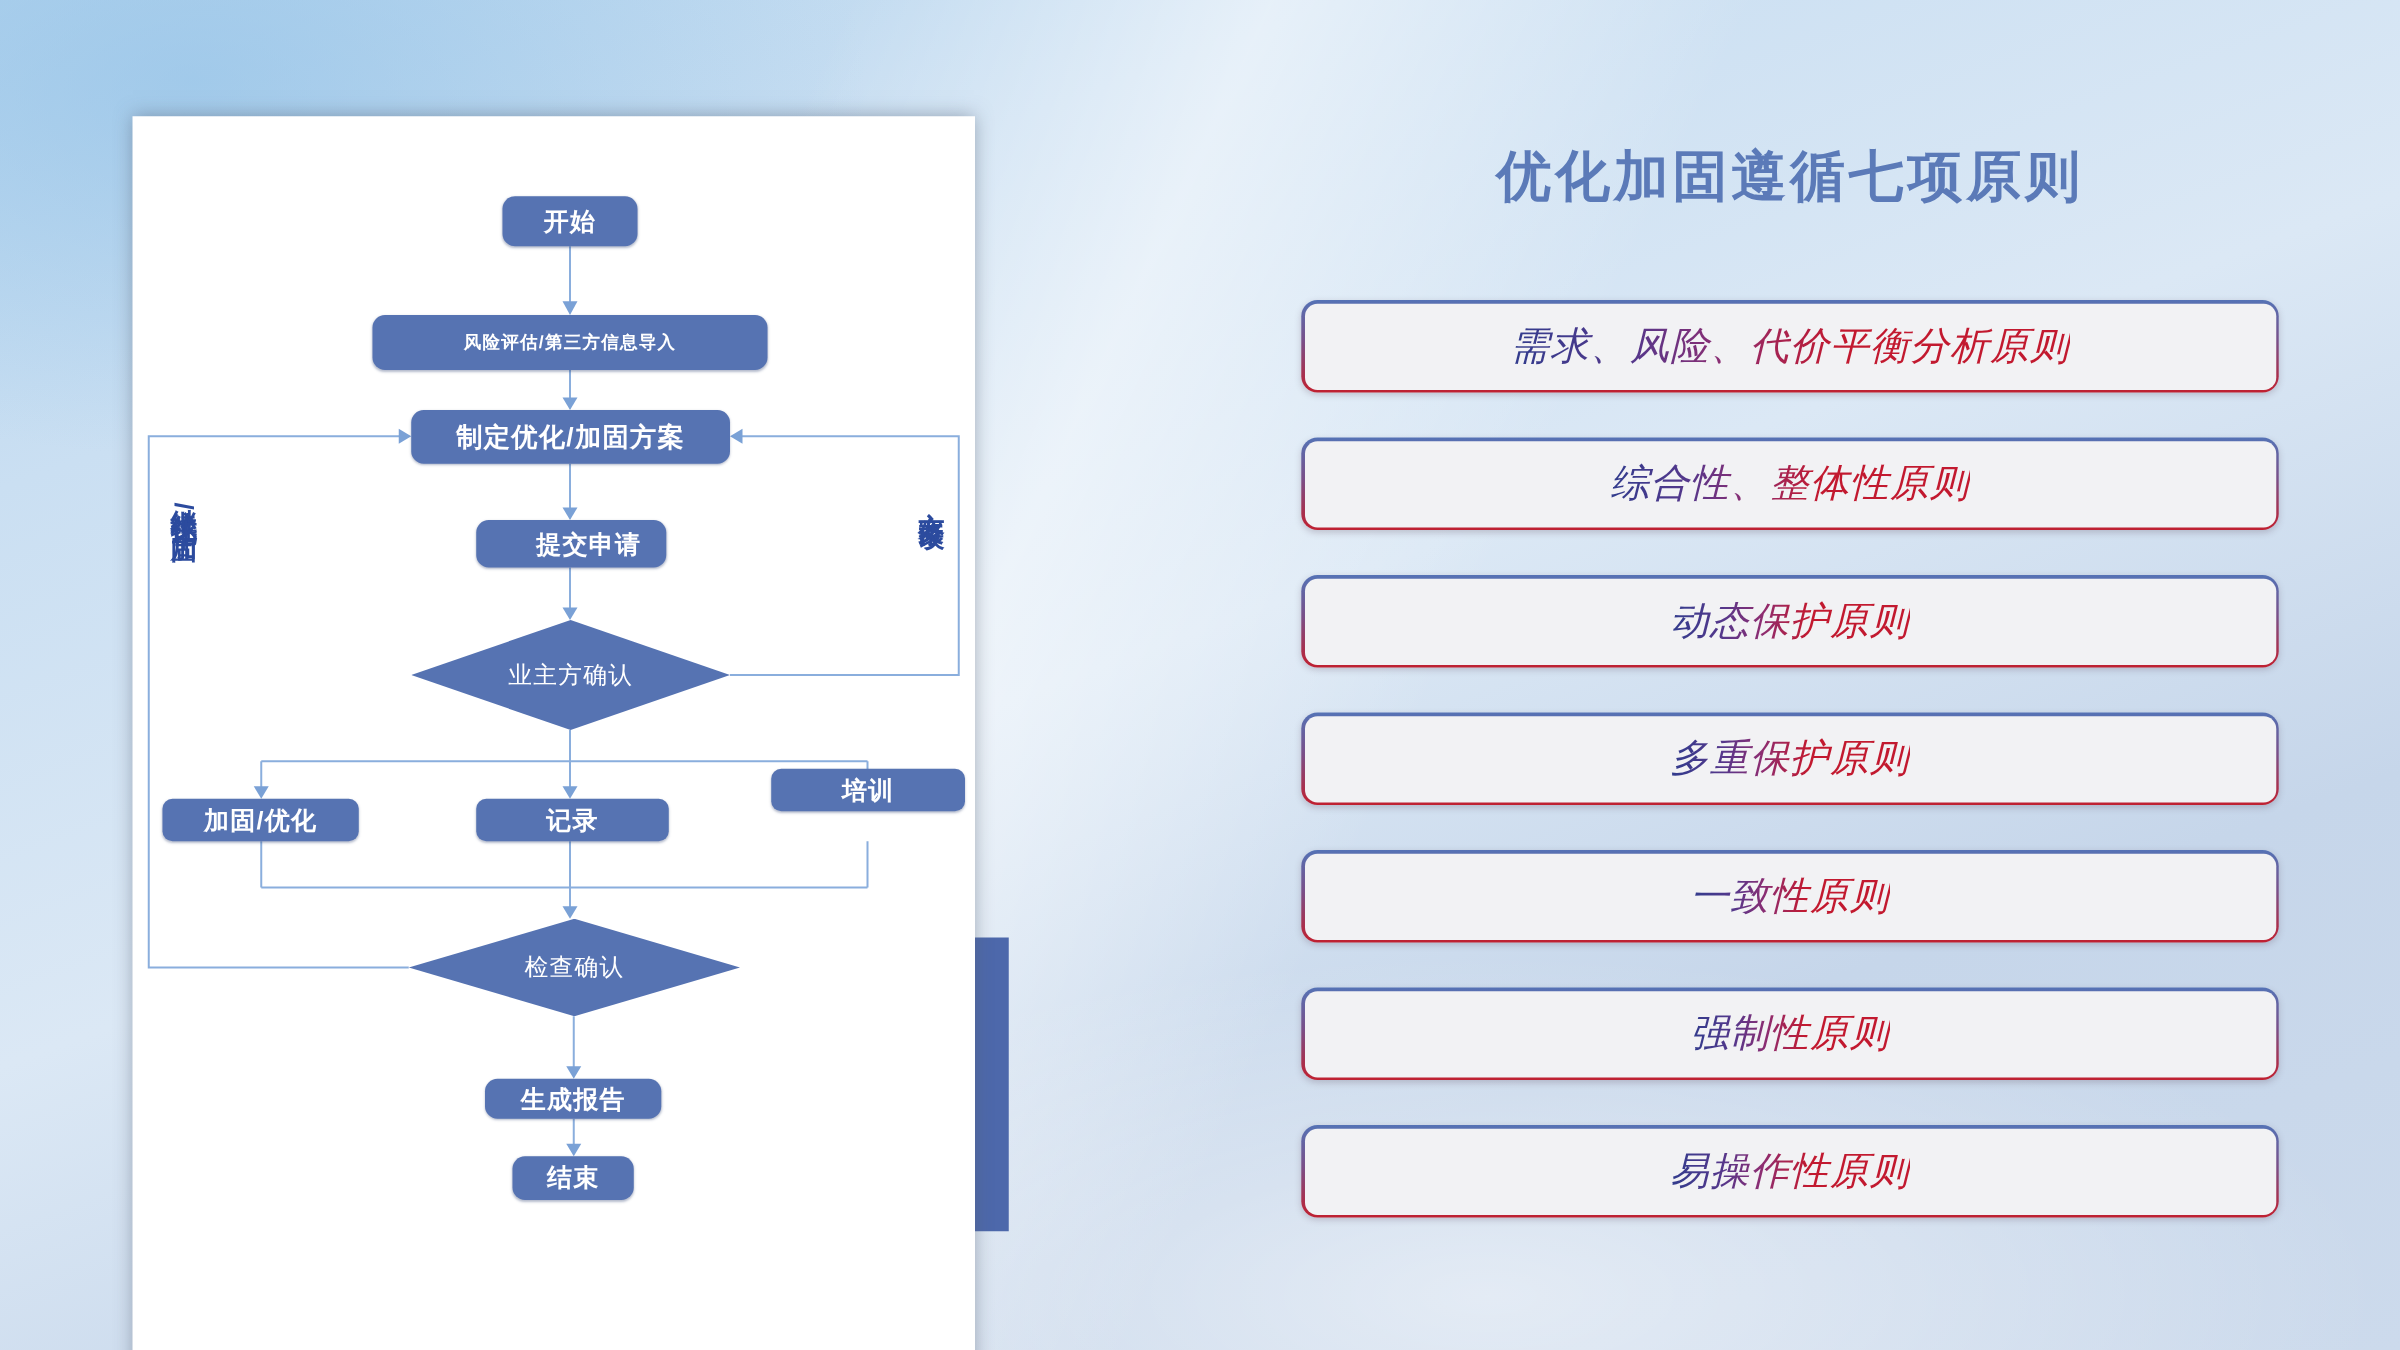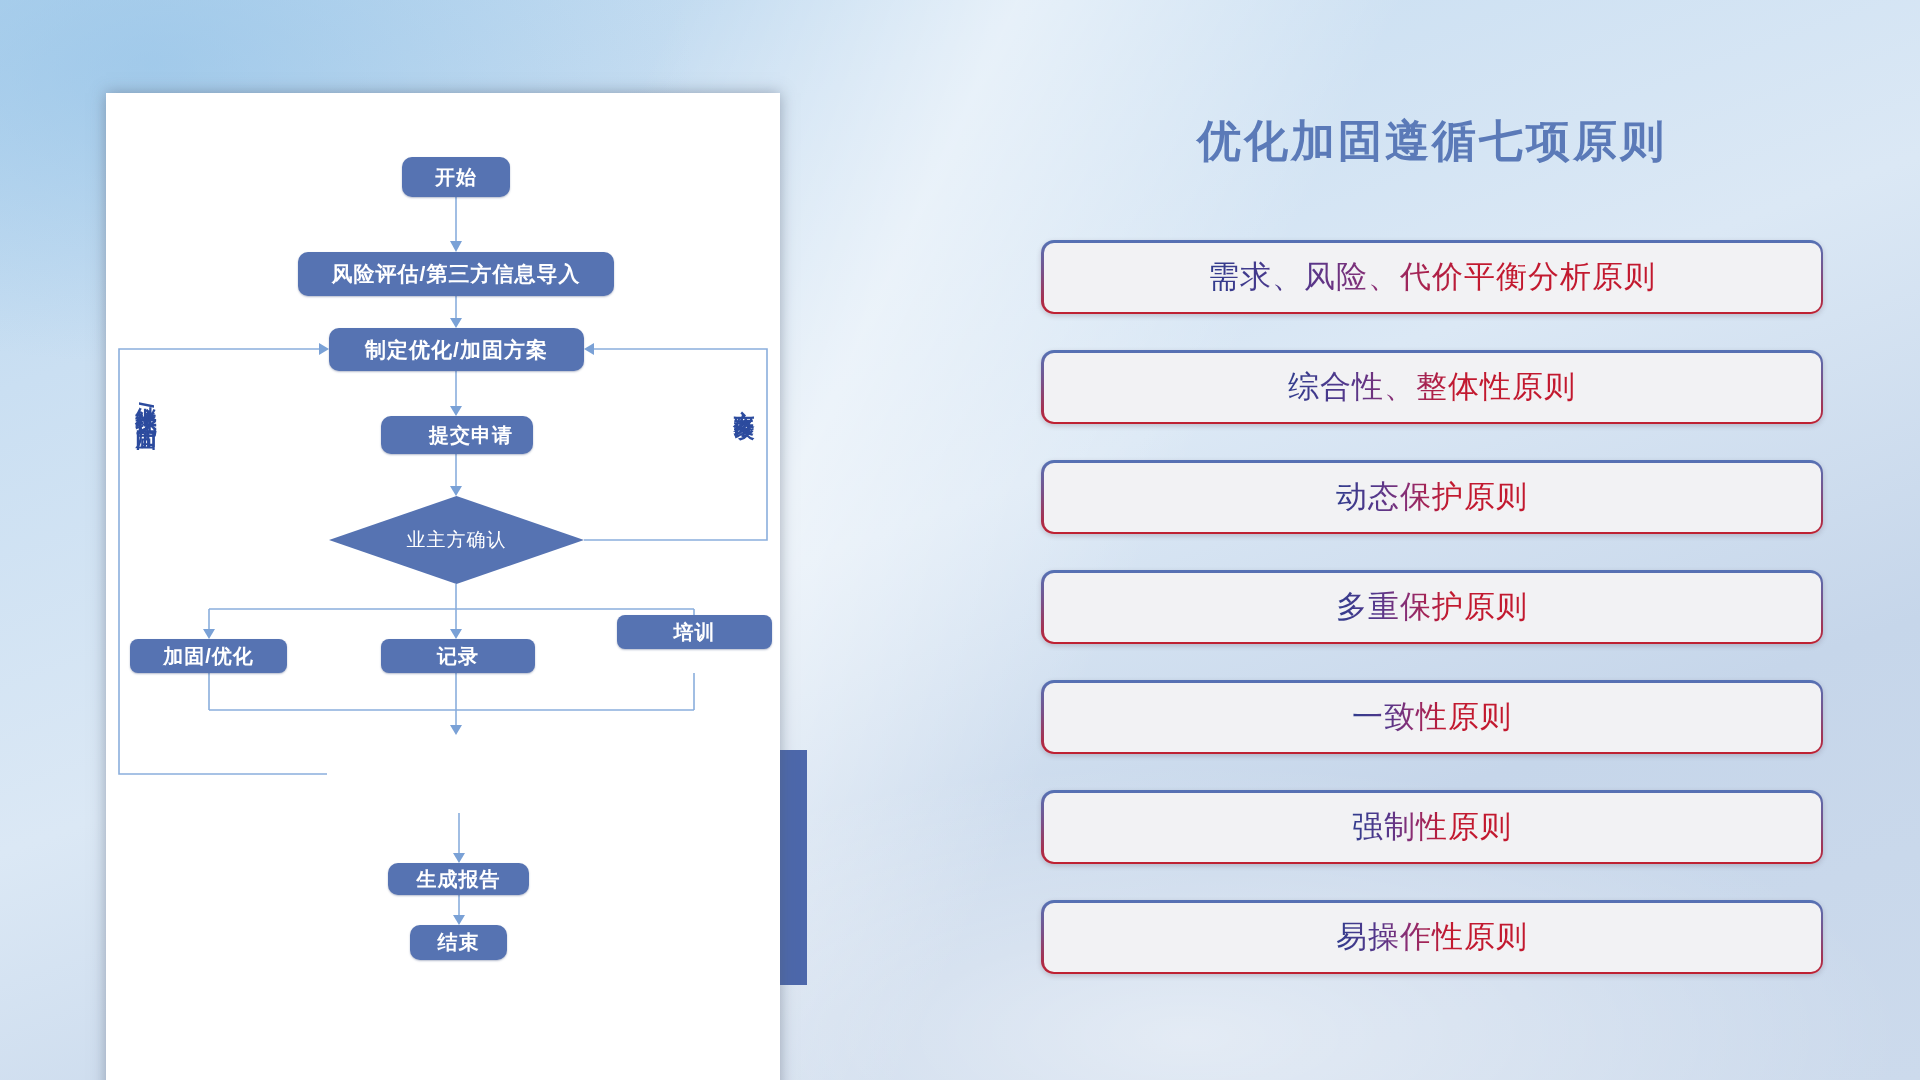--- a/index.html
+++ b/index.html
@@ -32,21 +32,21 @@
              font-size:19px; letter-spacing:1px; box-shadow:none; }
   .vlabel { position:absolute; color:#2c4b9e; font-weight:bold; font-size:21px;
             writing-mode:vertical-rl; text-orientation:mixed; letter-spacing:3px;
             line-height:1; }
 
   
   .panel-title { position:absolute; left:1041px; top:112px; width:782px;
                  text-align:center; font-size:44px; font-weight:bold;
                  color:#5b7ab8; letter-spacing:3px; }
   .principles { position:absolute; left:1041px; top:240px; width:782px;
-                display:flex; flex-direction:column; gap:36px; }
+                display:flex; flex-direction:column; gap:36px;font-style:italic; }
   .principle { height:74px; border-radius:13px; padding:2.5px;
                background:linear-gradient(180deg, #5572b5 0%, #7a4f88 45%, #c02030 100%);
                box-shadow:0 2px 5px rgba(90,70,90,0.25); }
   .principle-inner { width:100%; height:100%; border-radius:10px; background:#f2f2f4;
                      display:flex; align-items:center; justify-content:center; }
   .principle-text { font-size:31px; letter-spacing:1px;
                     background:linear-gradient(90deg, #313c8d 0%, #55378b 22%, #8c2d72 38%, #c2192f 58%, #c2192f 100%);
                     -webkit-background-clip:text; background-clip:text;
                     color:transparent; }
 </style>
@@ -83,34 +83,35 @@
         <polygon points="344,632 356,632 350,642"></polygon>
         <polygon points="347,760 359,760 353,770"></polygon>
         <polygon points="347,822 359,822 353,832"></polygon>
         <polygon points="213,250 213,262 223,256"></polygon>
         <polygon points="488,250 488,262 478,256"></polygon>
       </g>
     </svg>
 
     <div class="node" style="left:296px; top:64px; width:108px; height:40px;">开始</div>
 
-    <div class="node" style="left:192px; top:159px; width:316px; height:44px; font-size:21px;">风险评估/第三方信息导入</div>
+    <div class="node" style="left:192px; top:159px; width:316px; height:44px; font-size:14px;">风险评估/第三方信息导入</div>
 
     <div class="node" style="left:223px; top:235px; width:255px; height:43px; font-size:21px;">制定优化/加固方案</div>
 
     <div class="node" style="left:275px; top:323px; width:152px; height:38px;padding-left:28px;">提交申请</div>
 
     <div class="diamond" style="left:223px; top:403px; width:255px; height:88px;">业主方确认</div>
 
     <div class="node" style="left:24px; top:546px; width:157px; height:34px; border-radius:8px;">加固/优化</div>
 
     <div class="node" style="left:275px; top:546px; width:154px; height:34px; border-radius:8px;">记录</div>
 
     <div class="node" style="left:511px; top:522px; width:155px; height:34px; border-radius:8px;">培训</div>
 
+    <div class="diamond" style="left:221px; top:642px; width:265px; height:78px;">检查确认</div>
 
     <div class="node" style="left:282px; top:770px; width:141px; height:32px;">生成报告</div>
 
     <div class="node" style="left:304px; top:832px; width:97px; height:35px;">结束</div>
 
     <div class="vlabel" style="left:30px; top:297px; height:260px;">继续优化/加固</div>
 
     <div class="vlabel" style="left:628px; top:300px; height:190px;">方案修改</div>
   </div>
 

